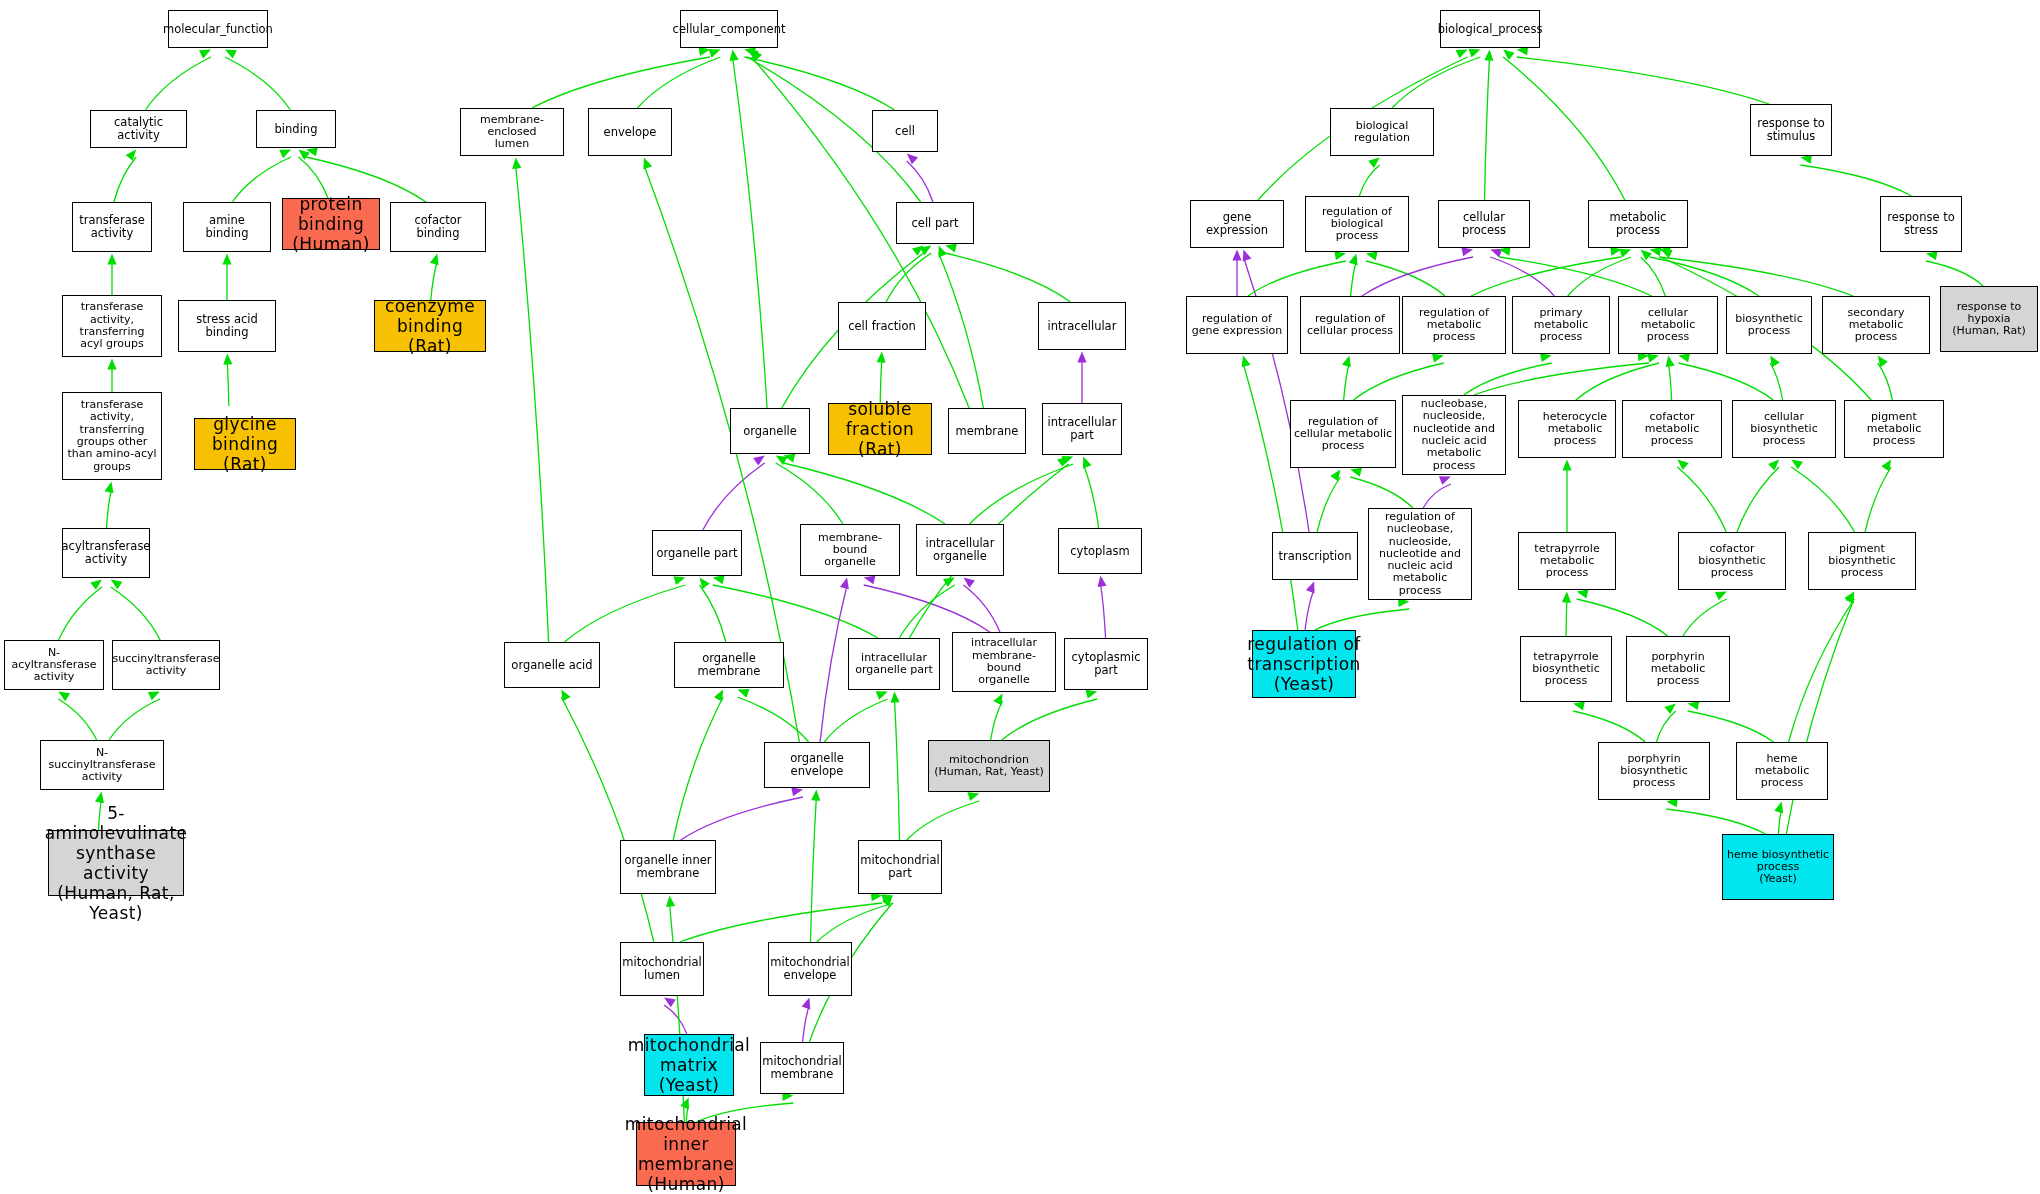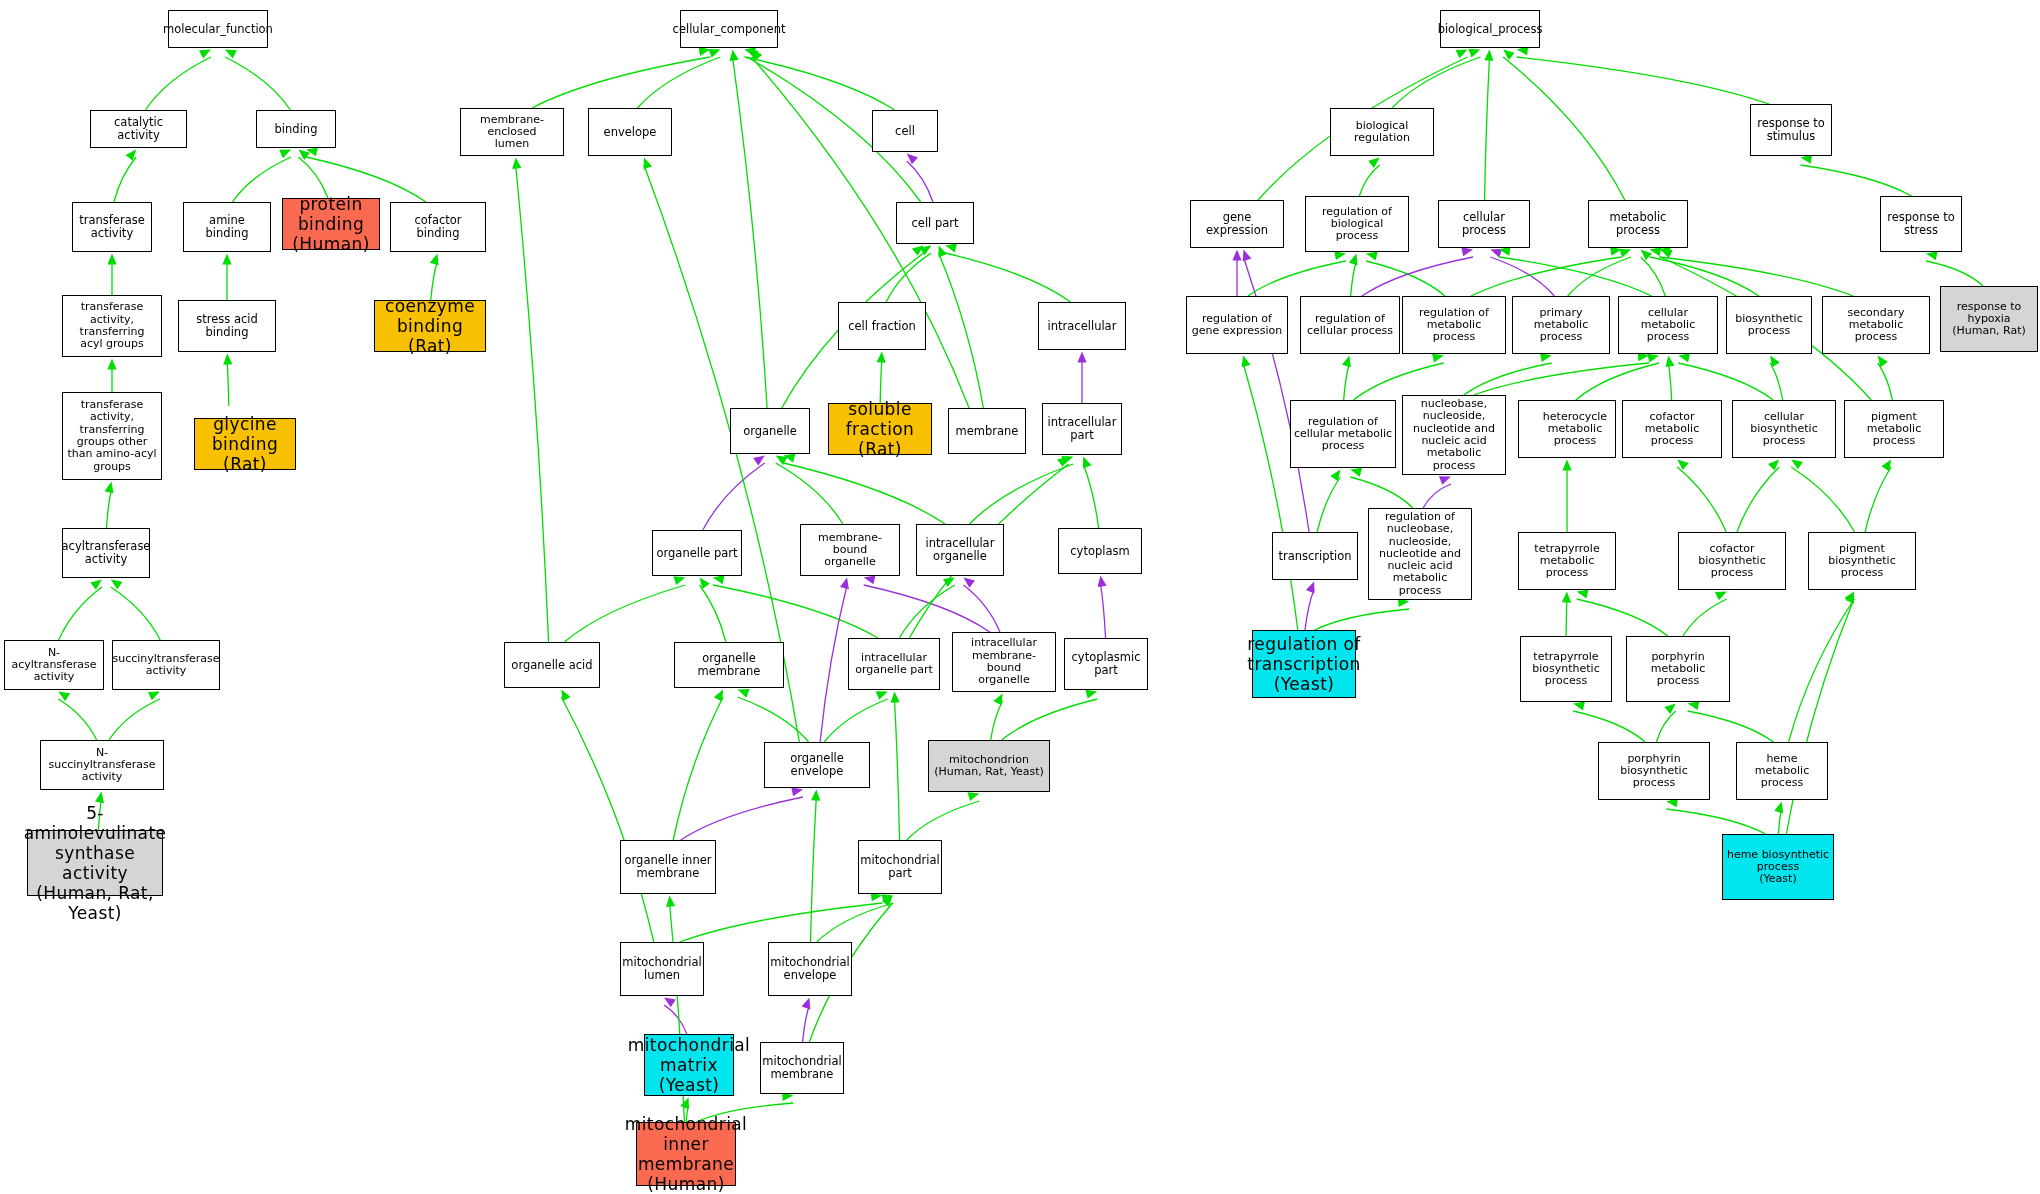--- a/index.html
+++ b/index.html
@@ -297,21 +297,21 @@
       </div>
       <div class="node c-white sm" style="left: 4px; top: 640px; width: 100px; height: 50px;">
         <span>N-acyltransferase<br>activity</span>
       </div>
       <div class="node c-white sm" style="left: 112px; top: 640px; width: 108px; height: 50px;">
         <span>succinyltransferase<br>activity</span>
       </div>
       <div class="node c-white sm" style="left: 40px; top: 740px; width: 124px; height: 50px;">
         <span>N-succinyltransferase<br>activity</span>
       </div>
-      <div class="node c-gray hi" style="left: 27px; top: 830px; width: 136px; height: 66px;">
+      <div class="node c-gray hi" style="left: 48px; top: 830px; width: 136px; height: 66px;">
         <span>5-aminolevulinate<br>synthase activity<br>(Human, Rat, Yeast)</span>
       </div>
       <div class="node c-white " style="left: 680px; top: 10px; width: 98px; height: 38px;">
         <span>cellular_component</span>
       </div>
       <div class="node c-white sm" style="left: 460px; top: 108px; width: 104px; height: 48px;">
         <span>membrane-enclosed<br>lumen</span>
       </div>
       <div class="node c-white " style="left: 588px; top: 108px; width: 84px; height: 48px;">
         <span>envelope</span>

